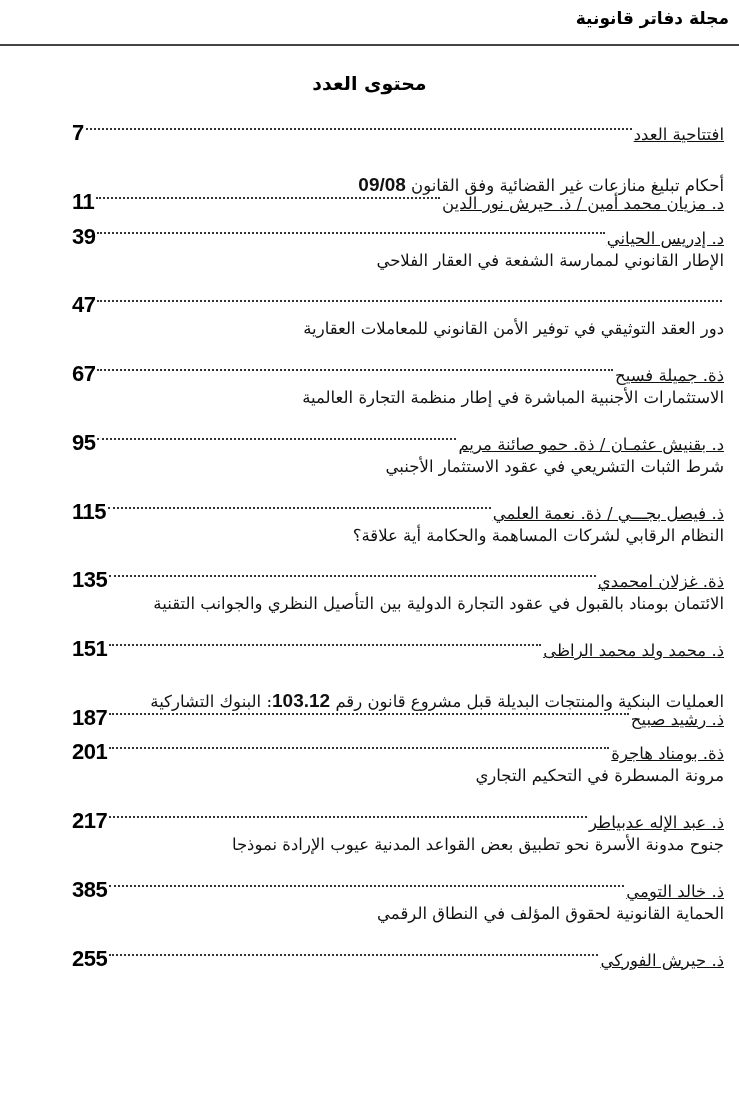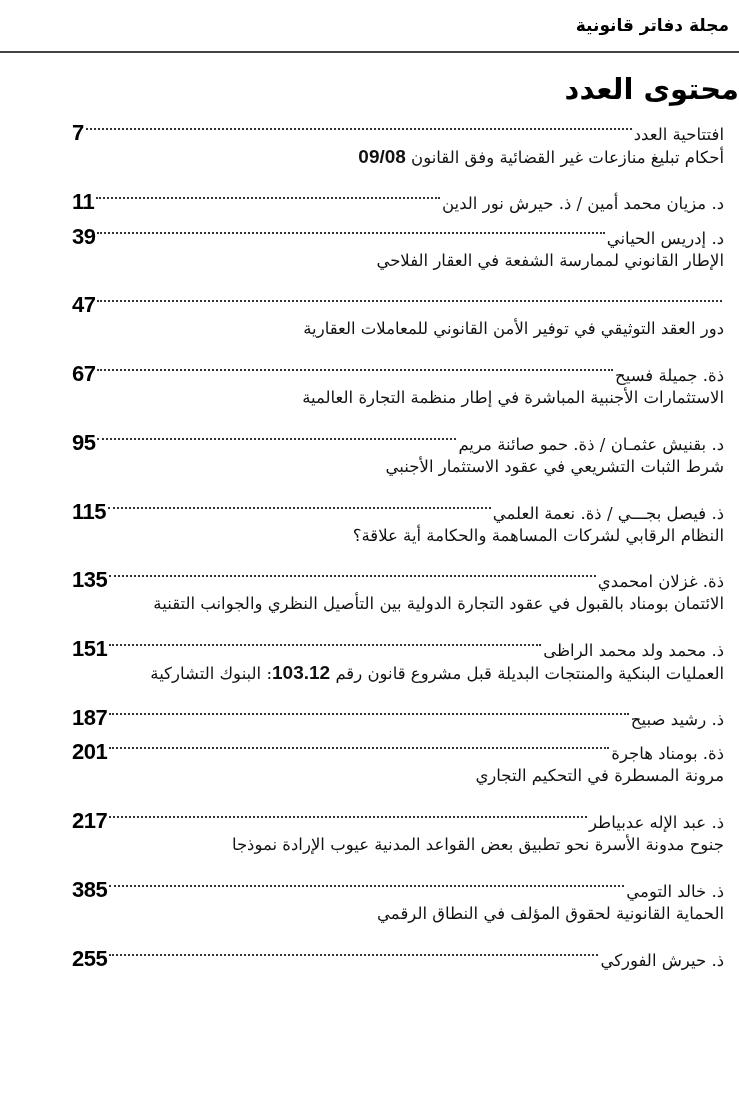--- a/index.html
+++ b/index.html
@@ -15,40 +15,40 @@
       font-family: "DejaVu Sans", sans-serif;
       color: #111111;
     }
     .running-header {
       position: absolute;
       top: 0;
       left: 0;
       width: 739px;
       height: 44px;
       border-bottom: 2px solid #444444;
-      margin-top: 7px;
     }
     .running-header .journal-name {
       position: absolute;
       right: 10px;
       top: 8px;
       font-family: "DejaVu Sans", sans-serif;
       font-weight: bold;
       font-size: 17px;
       direction: rtl;
       color: #000000;
     }
     .toc-title {
       position: absolute;
       top: 72px;
       left: 0;
       width: 739px;
+      text-align: center;
       font-family: "DejaVu Sans", sans-serif;
       font-weight: bold;
-      font-size: 29px;
+      font-size: 19px;
       direction: rtl;
       color: #000000;
     }
     .toc {
       position: absolute;
       top: 106px;
       left: 72px;
       width: 652px;
       direction: rtl;
     }
@@ -63,20 +63,21 @@
     .toc-line.title-line {
       text-align: right;
     }
     .toc-line.entry-line {
       display: flex;
       flex-direction: row;
       align-items: baseline;
     }
     .entry-line .text {
       flex: 0 0 auto;
+      text-decoration: underline;
     }
     .entry-line .leader {
       flex: 1 1 auto;
       overflow: hidden;
       margin: 0 2px;
       height: 34.4px;
       position: relative;
     }
     .entry-line .leader::after {
       content: "";
@@ -95,20 +96,21 @@
       letter-spacing: -0.5px;
       color: #000000;
     }
     .num {
       font-family: "Liberation Sans", sans-serif;
       font-weight: bold;
       font-size: 19px;
       unicode-bidi: isolate;
       direction: ltr;
       display: inline-block;
+      margin-top: 28px;
     }
   </style>
 </head>
 <body>
 
 <div class="running-header">
   <span class="journal-name">مجلة دفاتر قانونية</span>
 </div>
 
 <h1 class="toc-title" style="margin:0;">محتوى العدد</h1>

